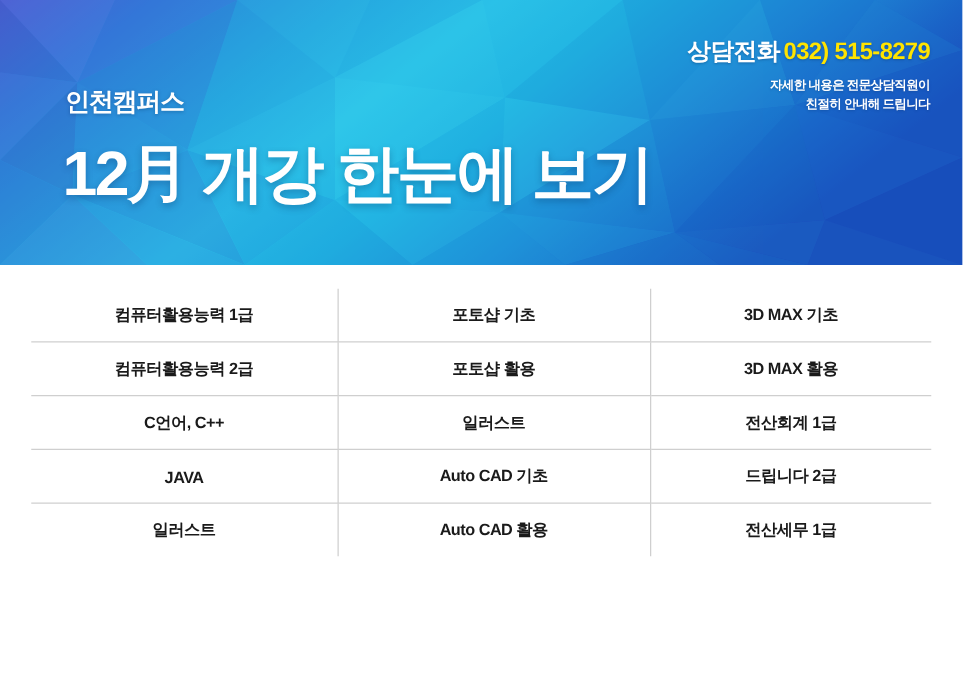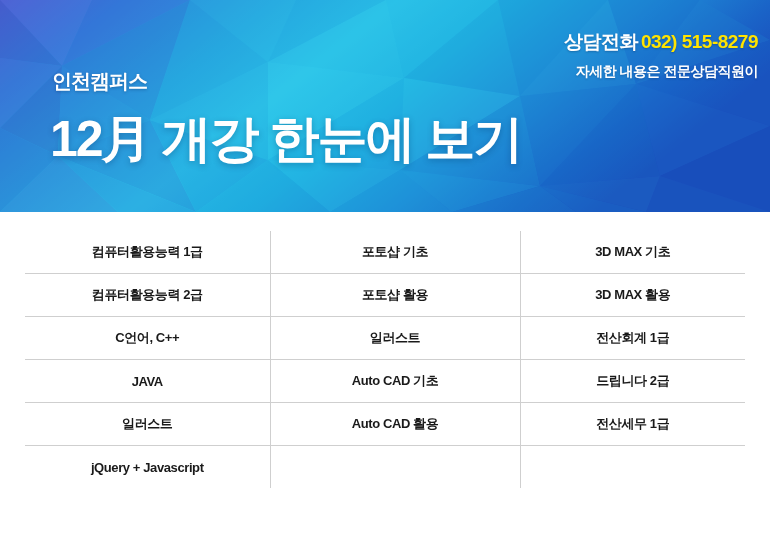--- a/index.html
+++ b/index.html
@@ -69,42 +69,42 @@
     font-weight: bold;
     color: #ffffff;
     letter-spacing: -2px;
     line-height: 1.18;
     text-shadow: 0 2px 6px rgba(8,40,90,0.30);
     white-space: nowrap;
   }
 
   .contact-block {
     position: absolute;
-    right: 12px;
+    right: 26px;
     top: 30px;
     text-align: right;
     white-space: nowrap;
   }
   .contact-line1 {
     font-size: 19px;
     font-weight: bold;
     letter-spacing: -0.5px;
     line-height: 1.25;
     text-shadow: 0 1px 2px rgba(8,40,90,0.35);
   }
   .contact-label {
     color: #ffffff;
   }
   .contact-phone {
     color: #ffe400;
     margin-left: 3px;
   }
   .contact-sub {
     margin-top: 7px;
-    font-size: 14px;
+    font-size: 10px;
     font-weight: bold;
     color: #ffffff;
     letter-spacing: -0.5px;
     line-height: 1.55;
     text-shadow: 0 1px 2px rgba(8,40,90,0.3);
   }
 
   
   .table-wrap {
     position: absolute;
@@ -219,20 +219,21 @@
       <div class="campus-label">인천캠퍼스</div>
 
       <div class="main-title">12月  개강 한눈에 보기</div>
 
       <div class="contact-block">
         <div class="contact-line1">
           <span class="contact-label">상담전화</span><span class="contact-phone">032) 515-8279</span>
         </div>
         <div class="contact-sub">
           <div>자세한 내용은 전문상담직원이</div>
+          <div>친절히 안내해 드립니다</div>
         </div>
       </div>
 
     </div>
   </div>
 
   <div class="table-wrap">
     <table class="courses">
       <colgroup>
         <col class="c1">
@@ -258,22 +259,17 @@
         <tr>
           <td class="col-sep">JAVA</td>
           <td class="col-sep">Auto CAD 기초</td>
           <td>드립니다 2급</td>
         </tr>
         <tr>
           <td class="col-sep">일러스트</td>
           <td class="col-sep">Auto CAD 활용</td>
           <td>전산세무 1급</td>
         </tr>
-        <tr>
-          <td class="col-sep">jQuery + Javascript</td>
-          <td class="col-sep empty"></td>
-          <td class="empty"></td>
-        </tr>
       </tbody>
     </table>
   </div>
 
 </div>
 
 </body></html>

